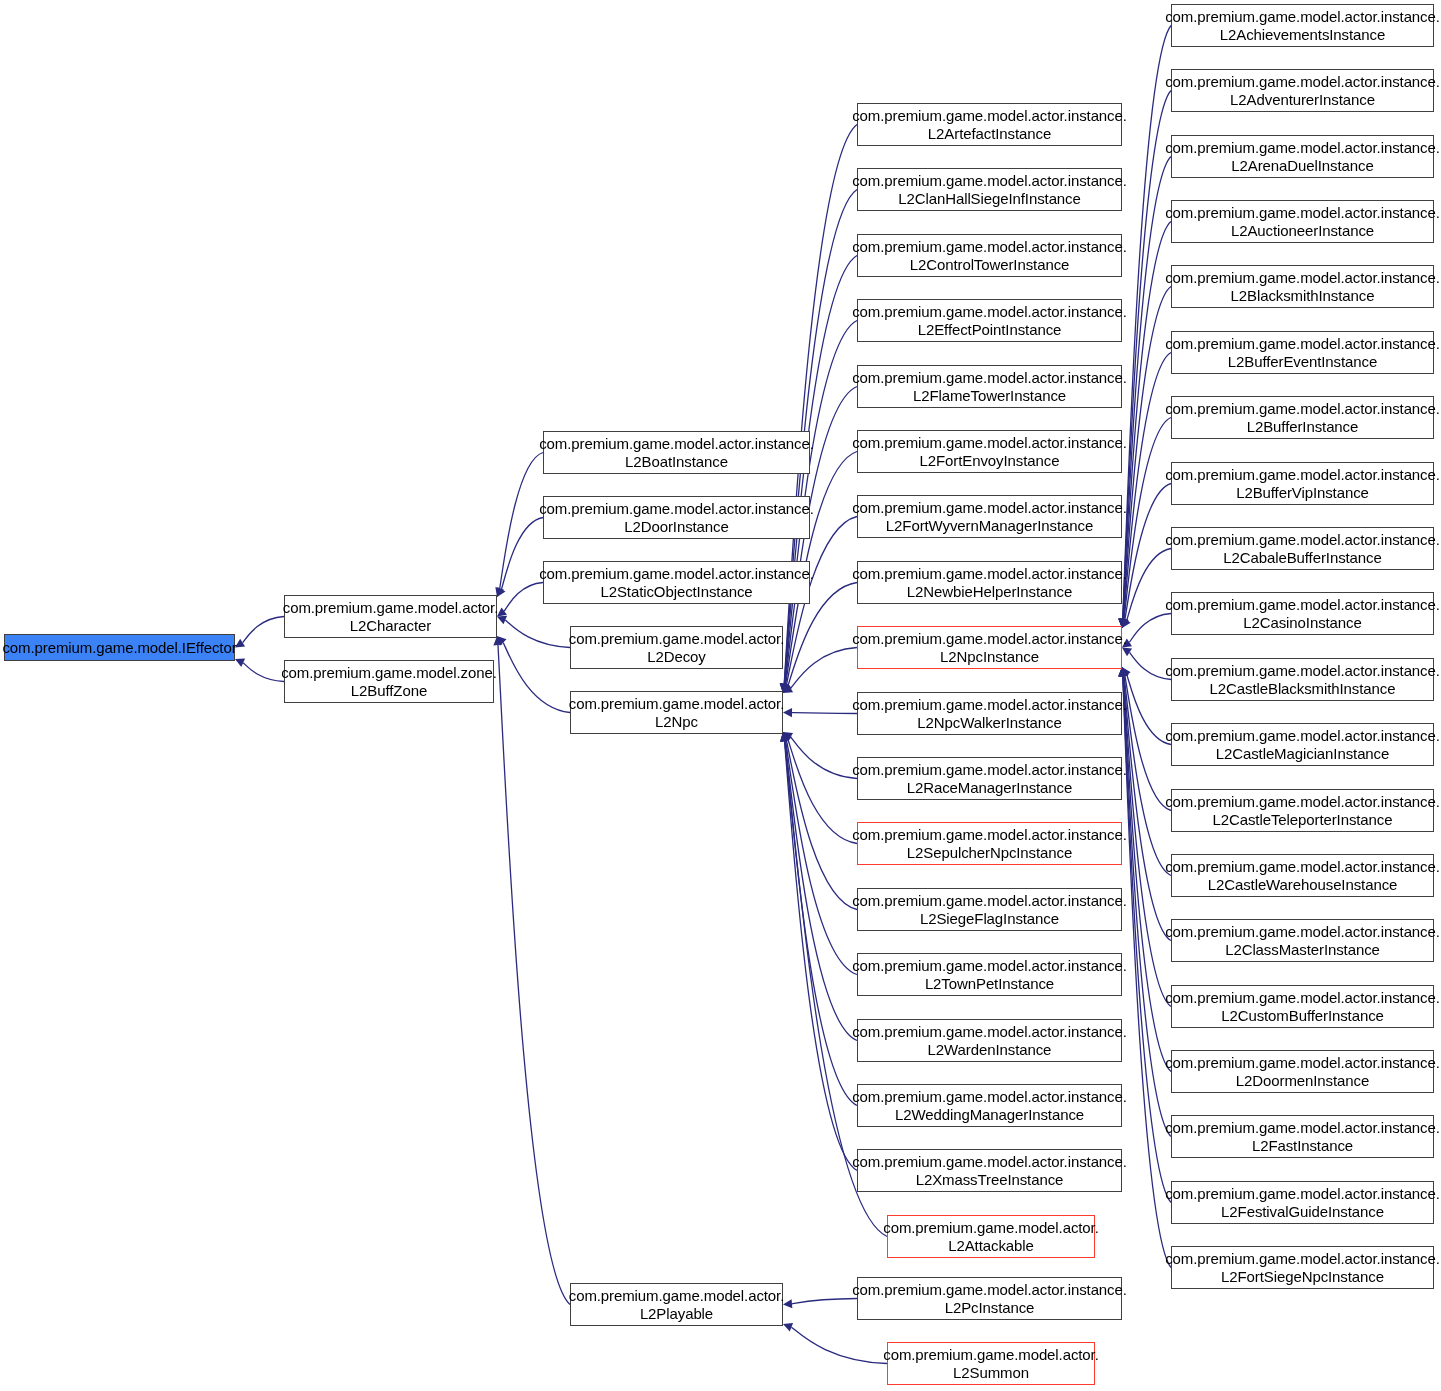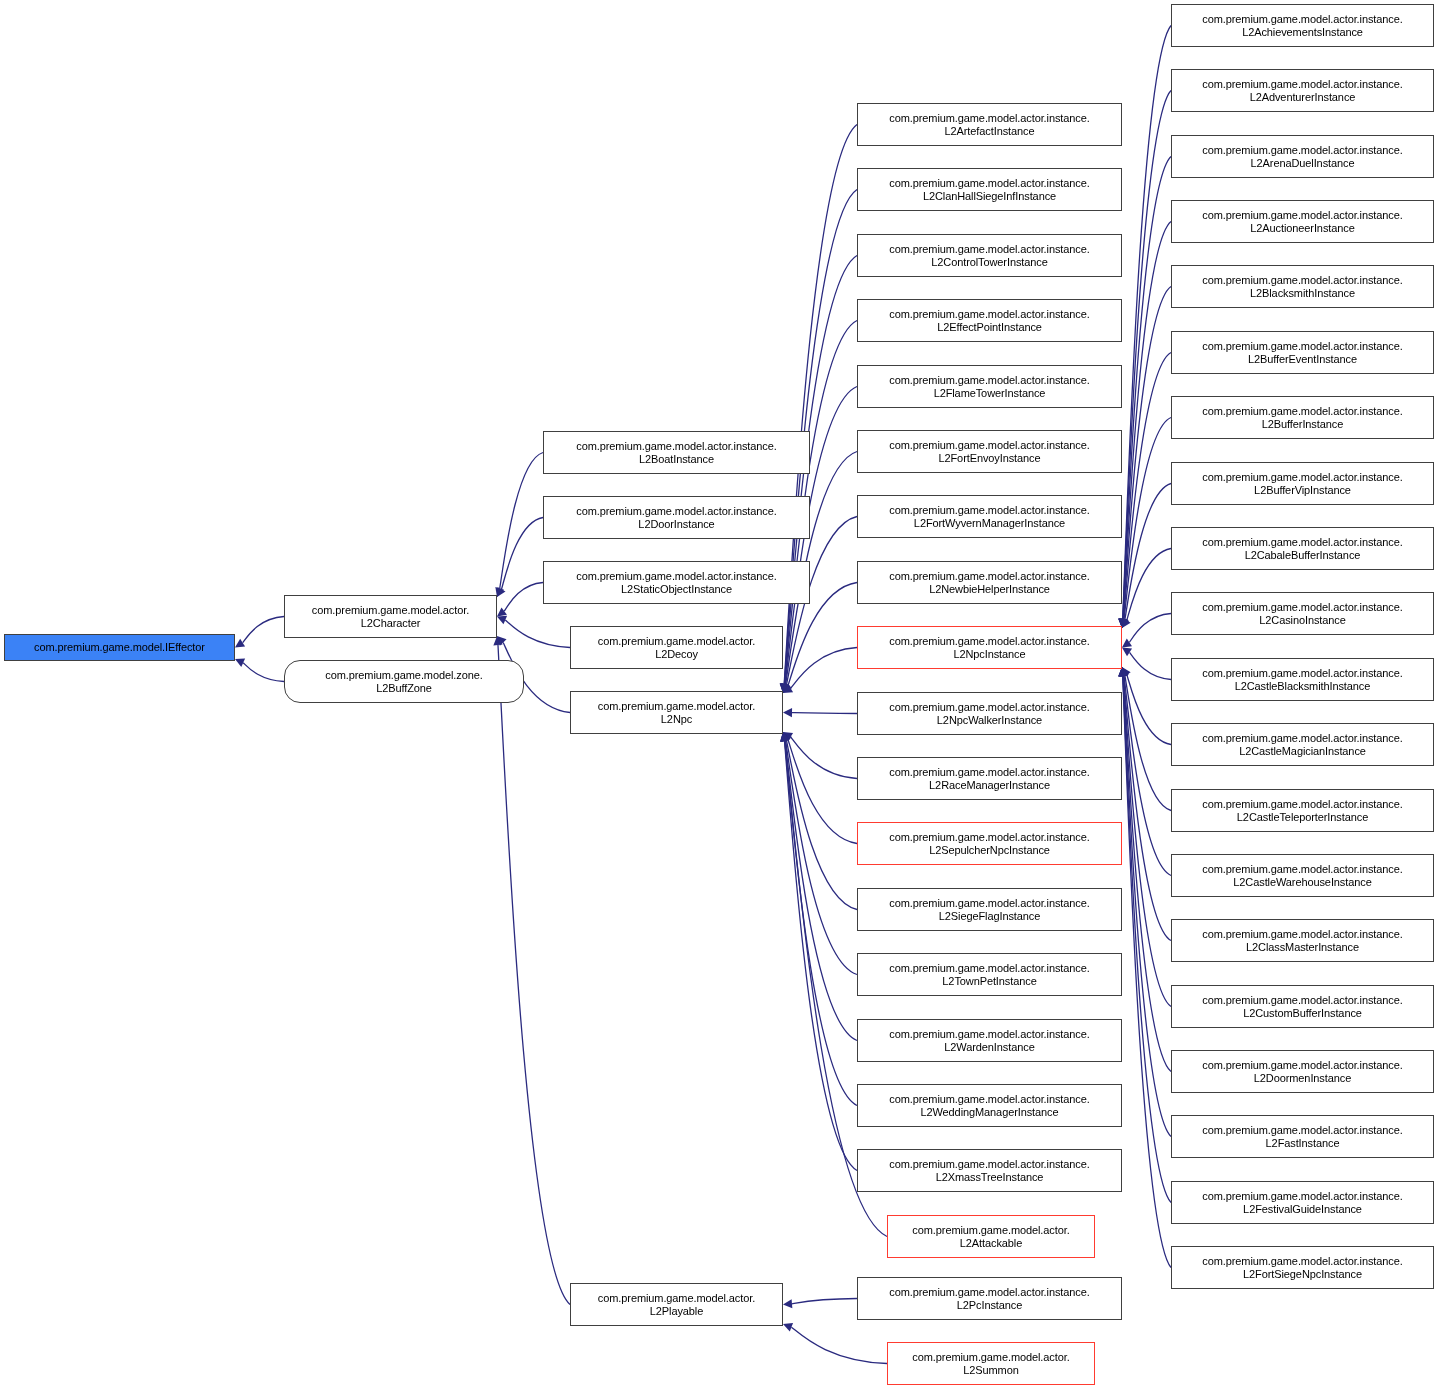--- a/index.html
+++ b/index.html
@@ -2,21 +2,21 @@
 <html><head>
 <meta charset="utf-8">
 <style>
   html,body{margin:0;padding:0;background:#ffffff;}
   body{font-family:"Liberation Sans","DejaVu Sans",sans-serif;}
   #diagram{position:relative;width:1441px;height:1391px;background:#fff;overflow:hidden;}
   #edges{position:absolute;left:0;top:0;width:1441px;height:1391px;pointer-events:none;}
   .node{position:absolute;box-sizing:border-box;display:flex;align-items:center;
         justify-content:center;text-align:center;background:#ffffff;
         border:1px solid #404040;color:#000;line-height:1.16;
-        font-size:11px;letter-spacing:-0.1px;padding:0 3px;}
+        font-size:15px;letter-spacing:-0.1px;padding:0 3px;}
   .node.root{background:#3b82f6;border:1px solid #404040;}
   .node.hl{border:1.6px solid #ff3b30;}
   .node .lbl{display:block;white-space:pre-line;}
 </style>
 </head>
 <body>
 
 <div id="diagram">
   <svg id="edges" viewBox="0 0 1441 1391" preserveAspectRatio="none">
       <g>
@@ -213,21 +213,21 @@
       </g>
     </svg>
   <div id="node-layer">
       <div class="node root" style="left: 4px; top: 634px; width: 231px; height: 27px;">
         <span class="lbl">com.premium.game.model.IEffector</span>
       </div>
       <div class="node" style="left: 284px; top: 595px; width: 213px; height: 43px;">
         <span class="lbl">com.premium.game.model.actor.
 L2Character</span>
       </div>
-      <div class="node" style="left: 284px; top: 660px; width: 240px; height: 43px; border-radius: 16px;">
+      <div class="node" style="left: 284px; top: 660px; width: 210px; height: 43px;">
         <span class="lbl">com.premium.game.model.zone.
 L2BuffZone</span>
       </div>
       <div class="node" style="left: 543px; top: 431px; width: 267px; height: 43px;">
         <span class="lbl">com.premium.game.model.actor.instance.
 L2BoatInstance</span>
       </div>
       <div class="node" style="left: 543px; top: 496px; width: 267px; height: 43px;">
         <span class="lbl">com.premium.game.model.actor.instance.
 L2DoorInstance</span>

